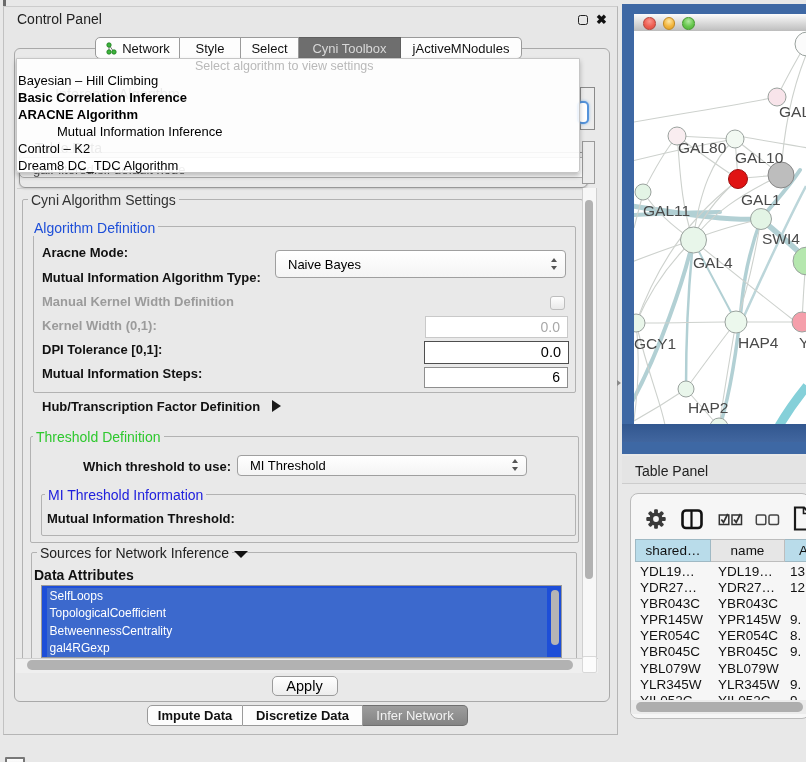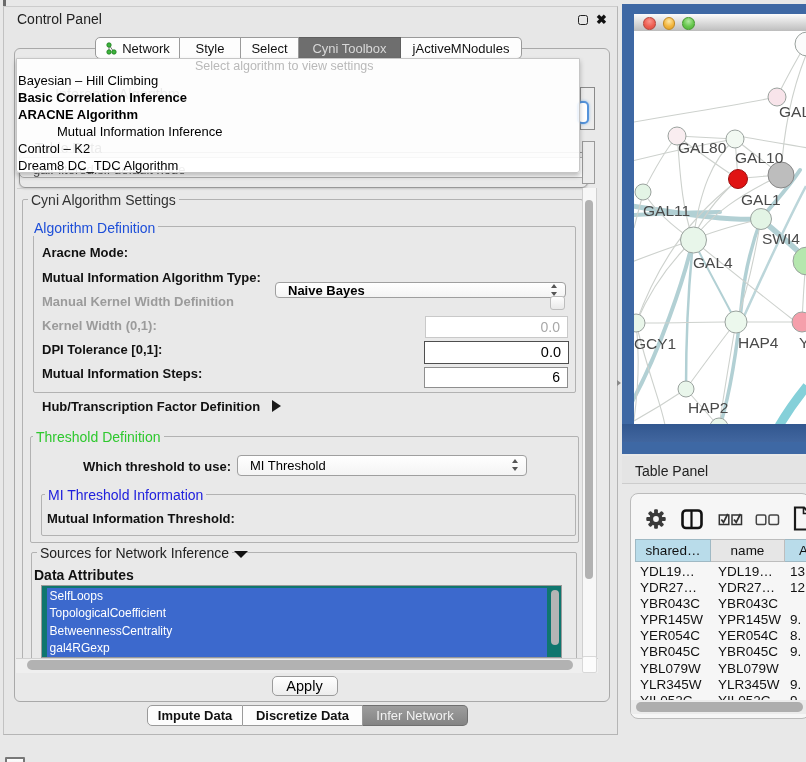--- a/index.html
+++ b/index.html
@@ -59,21 +59,21 @@
 
   <div class="abs" style="left:7px;top:141px;width:559px;height:525px;border:1px solid #b2b2b2;border-radius:2px;"></div>
   <div class="abs" style="left:13px;top:134px;background:#e9e9e9;padding:0 3px;font-size:14px;color:#333;">Cyni Algorithm Settings</div>
 
   <div class="abs" style="left:18px;top:168px;width:541px;height:165px;border:1px solid #b2b2b2;border-radius:2px;"></div>
   <div class="abs" style="left:16px;top:162px;background:#e9e9e9;padding:0 3px;font-size:14px;color:#1d4ed8;">Algorithm Definition</div>
 
   <div class="abs b" style="left:27px;top:187px;font-size:13px;color:#111;">Aracne Mode:</div>
 
   <div class="abs b" style="left:27px;top:212px;font-size:13px;color:#111;">Mutual Information Algorithm Type:</div>
-  <div class="abs combo" style="left:260px;top:224px;width:291px;height:16px;font-weight:bold;">
+  <div class="abs combo" style="left:260px;top:192px;width:291px;height:28px;">
     <span style="padding-left:12px;">Naive Bayes</span>
         <span class="arrs"></span>
   </div>
 
   <div class="abs b" style="left:27px;top:236px;font-size:13px;color:#9b9b9b;">Manual Kernel Width Definition</div>
   <div class="abs" style="left:535px;top:238px;width:13px;height:12px;border:1px solid #bdbdbd;border-radius:3px;background:linear-gradient(#fefefe,#e9e9e9);"></div>
 
   <div class="abs b" style="left:27px;top:260px;font-size:13px;color:#9b9b9b;">Kernel Width (0,1):</div>
   <div class="abs" style="left:410px;top:258px;width:143px;height:22px;border:1px solid #c9c9c9;background:#fff;box-sizing:border-box;font-size:14px;color:#a8a8a8;text-align:right;line-height:20px;padding-right:7px;">0.0</div>
 
@@ -98,21 +98,21 @@
   <div class="abs" style="left:26px;top:436px;width:533px;height:40px;border:1px solid #b2b2b2;border-radius:2px;"></div>
   <div class="abs" style="left:30px;top:429px;background:#e9e9e9;padding:0 3px;font-size:14px;color:#2020dd;">MI Threshold Information</div>
   <div class="abs b" style="left:32px;top:453px;font-size:13px;color:#111;">Mutual Information Threshold:</div>
 
   <div class="abs" style="left:16px;top:494px;width:544px;height:172px;border:1px solid #b2b2b2;border-radius:2px;"></div>
   <div class="abs" style="left:22px;top:487px;background:#e9e9e9;padding:0 3px;font-size:14px;color:#222;">Sources for Network Inference</div>
   <div class="abs" style="left:219px;top:493px;width:0;height:0;border-top:7px solid #111;border-left:7px solid transparent;border-right:7px solid transparent;"></div>
 
   <div class="abs b" style="left:19px;top:509px;font-size:14px;color:#111;">Data Attributes</div>
 
-  <div class="abs" style="left:26px;top:527px;width:521px;height:73px;border:1px solid #999;background:#0f766e;box-sizing:border-box;overflow:hidden;">
+  <div class="abs" style="left:26px;top:527px;width:521px;height:73px;border:1px solid #999;background:#1d4ed8;box-sizing:border-box;overflow:hidden;">
     <div style="position:absolute;left:4.6px;top:2px;width:497px;height:17.4px;background:#3c69cd;color:#fff;font-size:12px;line-height:17.4px;padding-left:3px;">SelfLoops</div>
     <div style="position:absolute;left:4.6px;top:19.4px;width:497px;height:17.4px;background:#3c69cd;color:#fff;font-size:12px;line-height:17.4px;padding-left:3px;">TopologicalCoefficient</div>
     <div style="position:absolute;left:4.6px;top:36.8px;width:497px;height:17.4px;background:#3c69cd;color:#fff;font-size:12px;line-height:17.4px;padding-left:3px;">BetweennessCentrality</div>
     <div style="position:absolute;left:4.6px;top:54.2px;width:497px;height:17.4px;background:#3c69cd;color:#fff;font-size:12px;line-height:17.4px;padding-left:3px;">gal4RGexp</div>
     <div style="position:absolute;left:509px;top:4px;width:8px;height:55px;background:#b5b5b5;border-radius:4px;"></div>
   </div>
 
 </div>
 </div>
 

